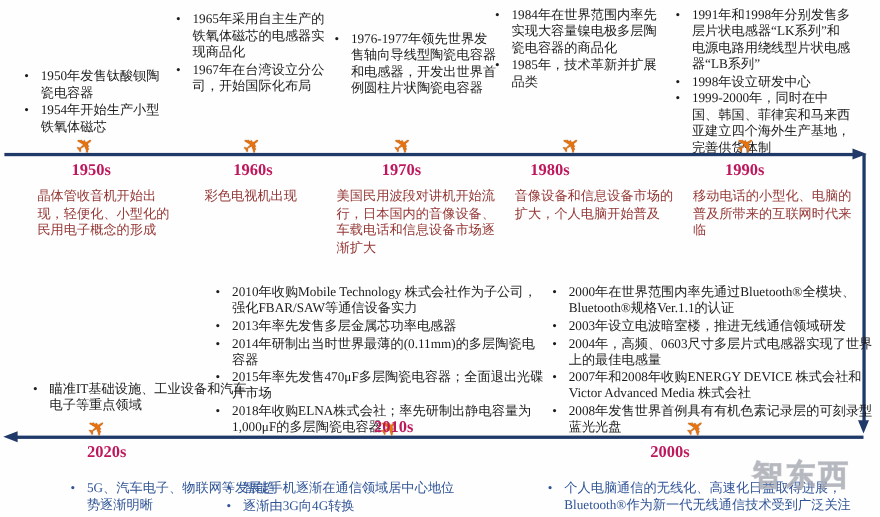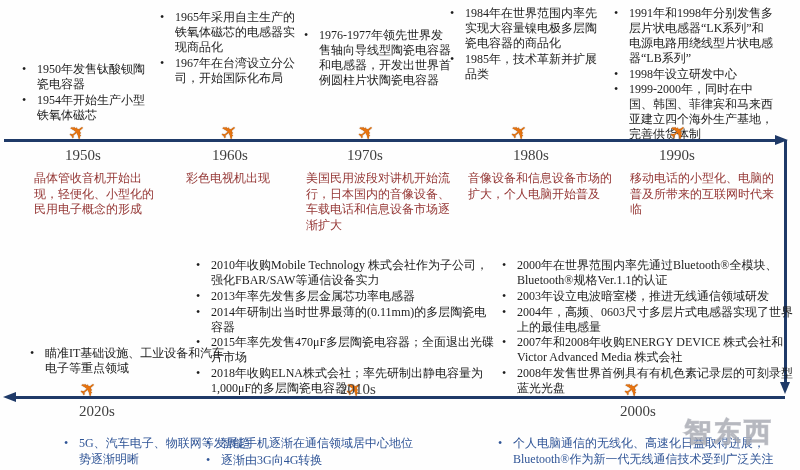--- a/index.html
+++ b/index.html
@@ -10,21 +10,21 @@
     color:#1c1c1c;
   }
   .abs{position:absolute;}
   
   .mlist{font-size:12px; line-height:1.24; color:#1c1c1c;}
   .mitem{position:relative; padding-left:17px; margin:0 0 1px 0;}
   .mitem::before{content:"•"; position:absolute; left:2px; top:0;}
   
   .decade{
     transform:translateX(-50%);
-    font-size:15px; font-weight:normal; color:#404040; white-space:nowrap;
+    font-size:15px; font-weight:bold; color:#be185d; white-space:nowrap;
   }
   
   .ctx{font-size:12px; line-height:1.3; color:#943634;font-family:Liberation Mono, monospace;}
   
   .blist{font-size:12px; line-height:1.3; color:#2f5496;}
   .blist .mitem::before{color:#2f5496;}
   
   .tline{background:#1f3a68; height:3px;}
   .vline{background:#1f3a68; width:3px;}
   
@@ -84,21 +84,21 @@
 
   <div class="abs plane" style="left:77px;  top:132px">✈</div>
   <div class="abs plane" style="left:229px; top:132px">✈</div>
   <div class="abs plane" style="left:366px; top:132px">✈</div>
   <div class="abs plane" style="left:519px; top:132px">✈</div>
   <div class="abs plane" style="left:678px; top:132px">✈</div>
 
   <div class="abs decade" style="left:83px;  top:147px">1950s</div>
   <div class="abs decade" style="left:230px; top:147px">1960s</div>
   <div class="abs decade" style="left:365px; top:147px">1970s</div>
-  <div class="abs decade" style="left:531px; top:147px">1980s</div>
+  <div class="abs decade" style="left:500px; top:147px">1980s</div>
   <div class="abs decade" style="left:677px; top:147px">1990s</div>
 
   <div class="abs ctx" style="left:34px;  top:172px; width:122px">晶体管收音机开始出现，轻便化、小型化的民用电子概念的形成</div>
   <div class="abs ctx" style="left:186px; top:172px; width:110px">彩色电视机出现</div>
   <div class="abs ctx" style="left:306px; top:172px; width:148px">美国民用波段对讲机开始流行，日本国内的音像设备、车载电话和信息设备市场逐渐扩大</div>
   <div class="abs ctx" style="left:468px; top:172px; width:146px">音像设备和信息设备市场的扩大，个人电脑开始普及</div>
   <div class="abs ctx" style="left:630px; top:172px; width:150px">移动电话的小型化、电脑的普及所带来的互联网时代来临</div>
 
   <div class="abs mlist" style="left:28px; top:346px; width:205px">
     <div class="mitem"><span>瞄准IT基础设施、工业设备和汽车电子等重点领域</span></div>
@@ -122,21 +122,21 @@
 
   <div class="abs tline" style="left:14px; top:396px; width:771px"></div>
   <div class="abs arr-left" style="left:3px; top:392px"></div>
 
   <div class="abs plane" style="left:88px;  top:389px">✈</div>
   <div class="abs plane" style="left:354px; top:389px">✈</div>
   <div class="abs plane" style="left:632px; top:389px">✈</div>
 
   <div class="abs decade" style="left:97px;  top:403px">2020s</div>
   <div class="abs decade" style="left:358px; top:381px">2010s</div>
-  <div class="abs decade" style="left:638px; top:403px">2000s</div>
+  <div class="abs decade" style="left:609px; top:403px">2000s</div>
 
   <div class="abs blist" style="left:62px; top:436px; width:196px">
     <div class="mitem"><span>5G、汽车电子、物联网等发展趋势逐渐明晰</span></div>
   </div>
   <div class="abs blist" style="left:204px; top:436px; width:258px">
     <div class="mitem"><span>智能手机逐渐在通信领域居中心地位</span></div>
     <div class="mitem"><span>逐渐由3G向4G转换</span></div>
   </div>
   <div class="abs blist" style="left:496px; top:436px; width:300px">
     <div class="mitem"><span>个人电脑通信的无线化、高速化日益取得进展，Bluetooth®作为新一代无线通信技术受到广泛关注</span></div>

